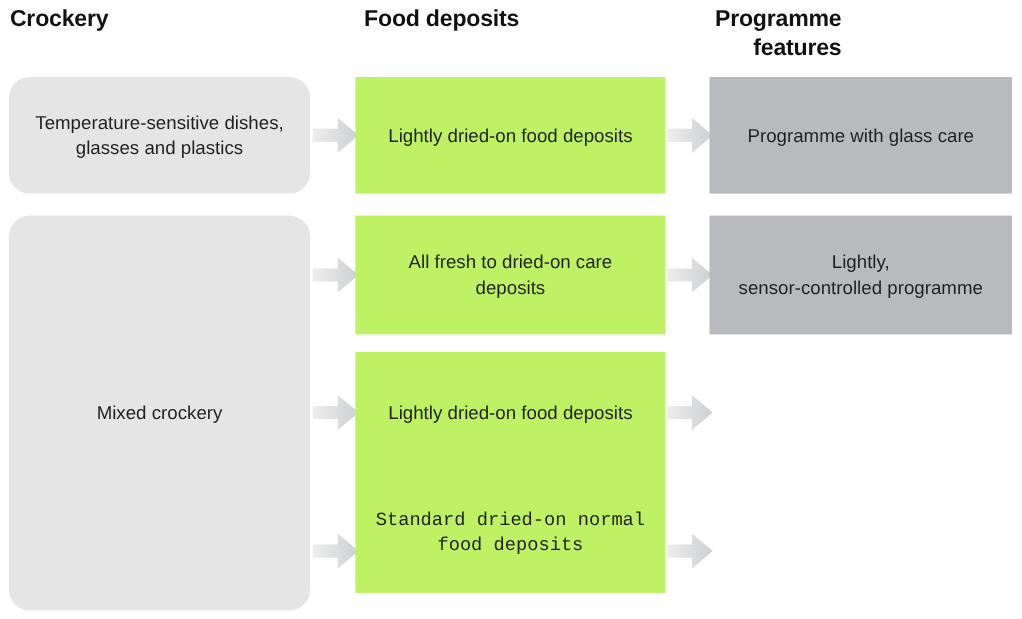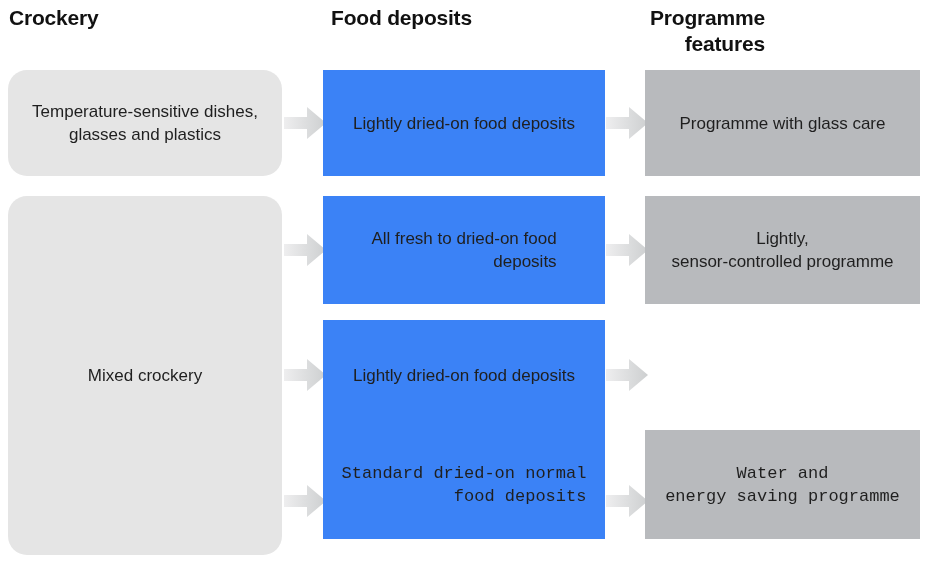--- a/index.html
+++ b/index.html
@@ -42,21 +42,21 @@
     justify-content: center;
     text-align: center;
     font-size: 17px;
     line-height: 23px;
     color: #1f1f1f;
     padding: 4px 12px;
     box-sizing: border-box;
     white-space: pre-line;
   }
   .col1 { background: #e5e5e5; border-radius: 19px; }
-  .col2 { background: #3b82f6; text-align: right; }
+  .col2 { background: #bef264; }
   .col3 { background: #b8babd; }
 
   
   .c1 { left: 8px;   width: 274px; }
   .c2 { left: 323px; width: 282px; }
   .c3 { left: 645px; width: 275px; }
 
   
   .r1   { top: 70px;  height: 106px; }
   .r2   { top: 196px; height: 108px; }
@@ -120,21 +120,21 @@
       <defs>
         <linearGradient id="ag3" x1="0" y1="0" x2="1" y2="0">
           <stop offset="0" stop-color="#eeeeef"></stop>
             <stop offset="1" stop-color="#cdcfd0"></stop>
         </linearGradient>
       </defs>
       <path d="M0 11 H23 V1 L42 17 L23 33 V23 H0 Z" fill="url(#ag3)"></path>
     </svg>
   </div>
 
-  <div class="node col2 c2 r2">All fresh to dried-on food
+  <div class="node col2 c2 r2">All fresh to dried-on care
 deposits</div>
 
   <div class="arrow" style="left:606px; top:233px;">
     <svg viewBox="0 0 42 34" xmlns="http://www.w3.org/2000/svg">
       <defs>
         <linearGradient id="ag4" x1="0" y1="0" x2="1" y2="0">
           <stop offset="0" stop-color="#eeeeef"></stop>
             <stop offset="1" stop-color="#cdcfd0"></stop>
         </linearGradient>
       </defs>
@@ -192,16 +192,14 @@
       <defs>
         <linearGradient id="ag8" x1="0" y1="0" x2="1" y2="0">
           <stop offset="0" stop-color="#eeeeef"></stop>
             <stop offset="1" stop-color="#cdcfd0"></stop>
         </linearGradient>
       </defs>
       <path d="M0 11 H23 V1 L42 17 L23 33 V23 H0 Z" fill="url(#ag8)"></path>
     </svg>
   </div>
 
-  <div class="node col3 c3 r4">Water and
-energy saving programme</div>
 
 </div>
 
 </body></html>

